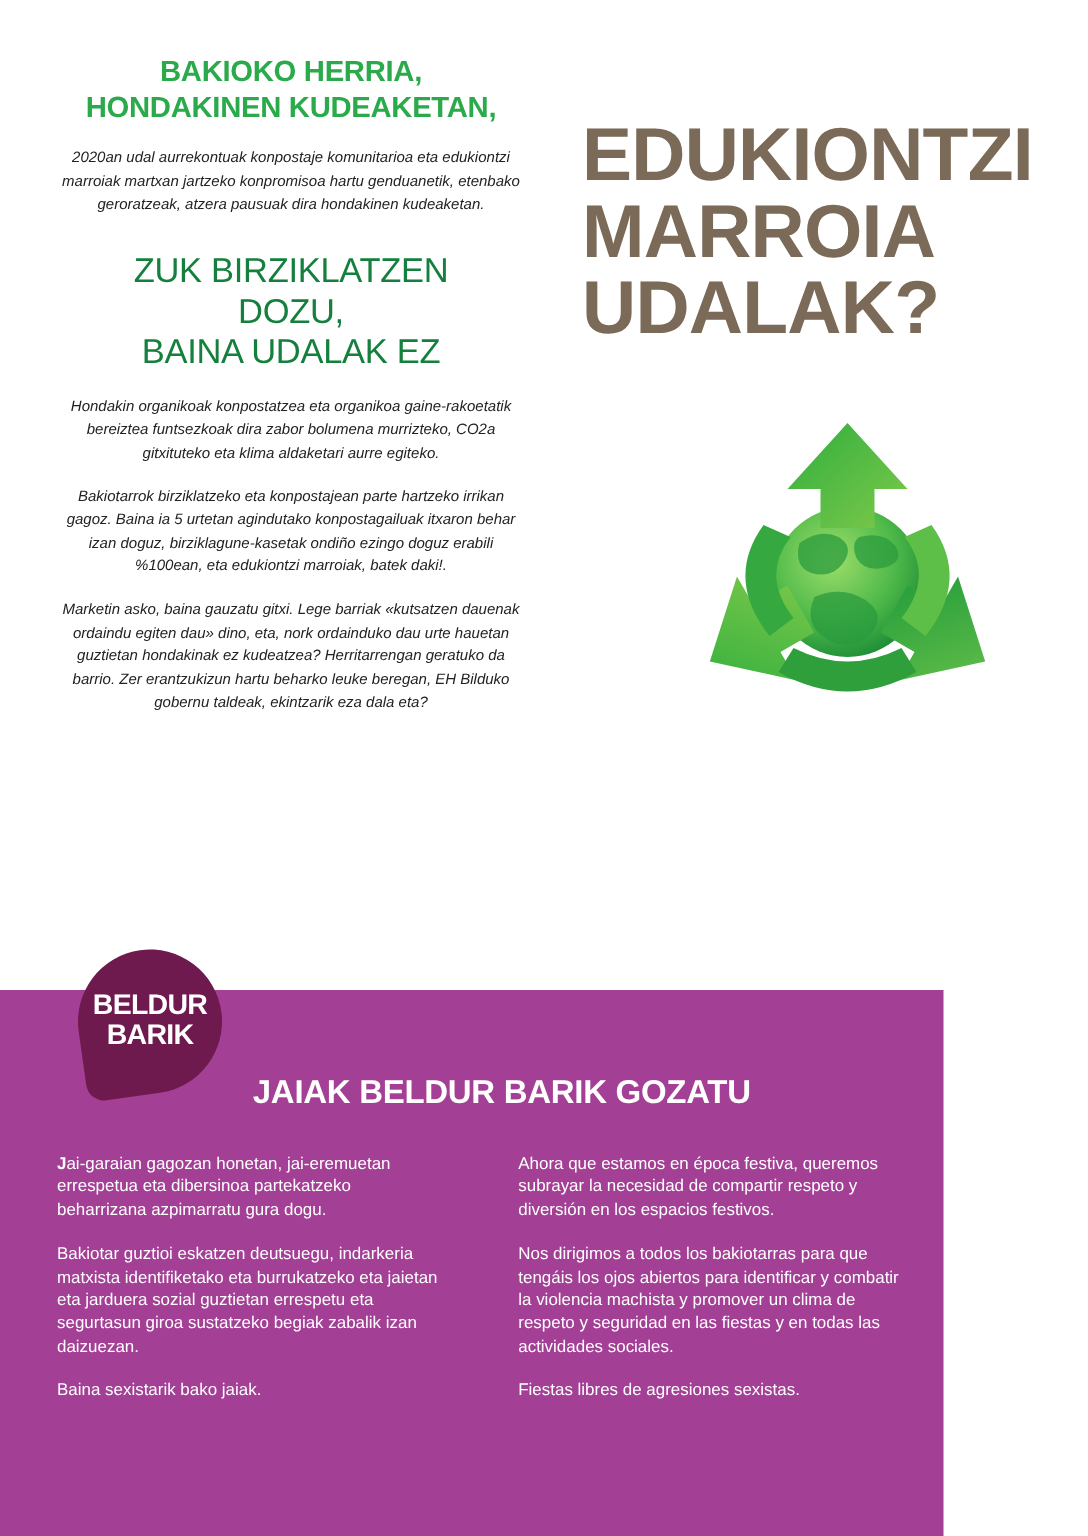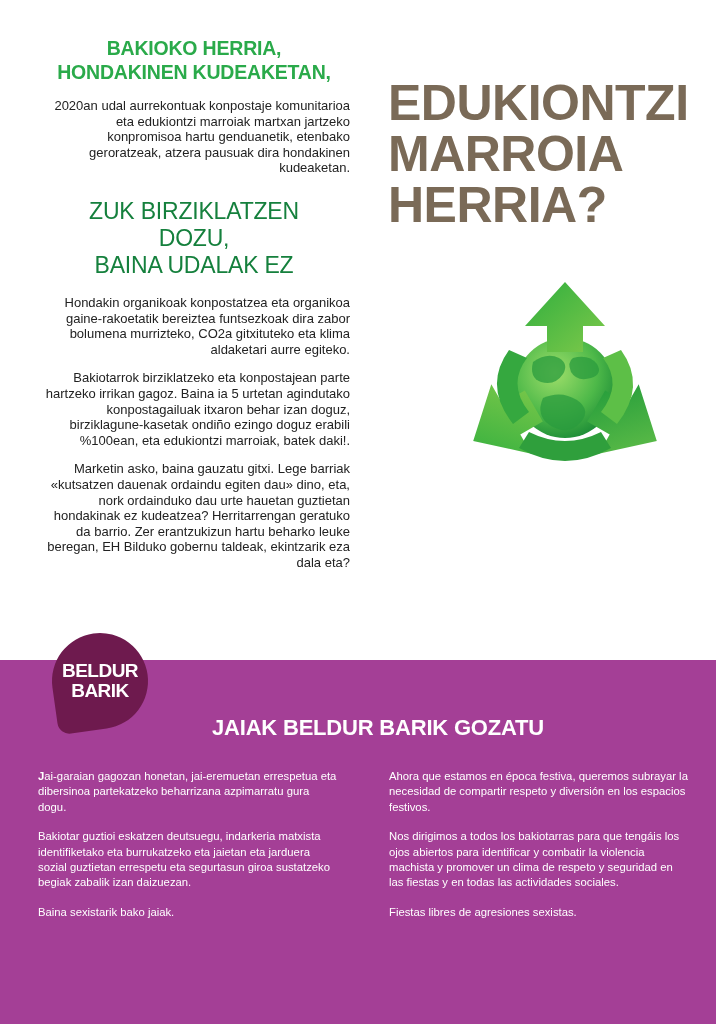--- a/index.html
+++ b/index.html
@@ -39,24 +39,25 @@
     text-align: center;
     letter-spacing: -0.2px;
     margin: 0 0 14px 0;
   }
   .headline-green .l1 { display:block; }
   .headline-green .l2 { display:block; }
   .headline-green .l3 { display:block; }
 
   .body-p {
     color: #222222;
-    font-size: 13px;
+    font-size: 10px;
     line-height: 15.6px;
     margin: 0 0 13px 0;
-    text-align: right;
+    text-align: center;
+    font-style: italic;
   }
 
   .headline-green2 {
     color: #15803d;
     font-weight: normal;
     font-size: 23px;
     line-height: 27px;
     text-align: center;
     margin: 22px 0 16px 0;
     letter-spacing: -0.2px;
@@ -123,21 +124,21 @@
     font-size: 19px;
     letter-spacing: -0.5px;
     line-height: 20px;
   }
 
   
   .purple-section {
     position: absolute;
     left: 0;
     top: 660px;
-    width: 716px;
+    width: 629px;
     height: 364px;
     background: #a43f96;
   }
   .purple-title {
     color: #ffffff;
     font-weight: bold;
     font-size: 22px;
     text-align: center;
     margin: 0;
     padding: 55px 0 0 40px;
@@ -182,21 +183,21 @@
     <p class="body-p">Hondakin organikoak konpostatzea eta organikoa gaine-rakoetatik bereiztea funtsezkoak dira zabor bolumena murrizteko, CO2a gitxituteko eta klima aldaketari aurre egiteko.</p>
     <p class="body-p">Bakiotarrok birziklatzeko eta konpostajean parte hartzeko irrikan gagoz. Baina ia 5 urtetan agindutako konpostagailuak itxaron behar izan doguz, birziklagune-kasetak ondiño ezingo doguz erabili %100ean, eta edukiontzi marroiak, batek daki!.</p>
     <p class="body-p">Marketin asko, baina gauzatu gitxi. Lege barriak «kutsatzen dauenak ordaindu egiten dau» dino, eta, nork ordainduko dau urte hauetan guztietan hondakinak ez kudeatzea? Herritarrengan geratuko da barrio. Zer erantzukizun hartu beharko leuke beregan, EH Bilduko gobernu taldeak, ekintzarik eza dala eta?</p>
 
   </div>
 
   <div class="right-col">
     <div class="big-title">
       <span>EDUKIONTZI</span>
       <span>MARROIA</span>
-      <span>HERRIA?</span>
+      <span>UDALAK?</span>
     </div>
   </div>
 
   <div class="recycle-wrap">
     <svg viewBox="0 0 220 210" width="220" height="210" xmlns="http://www.w3.org/2000/svg">
       <defs>
         <linearGradient id="gA" x1="0" y1="0" x2="1" y2="1">
           <stop offset="0%" stop-color="#2fae3e"></stop>
           <stop offset="100%" stop-color="#7ec94a"></stop>
         </linearGradient>

